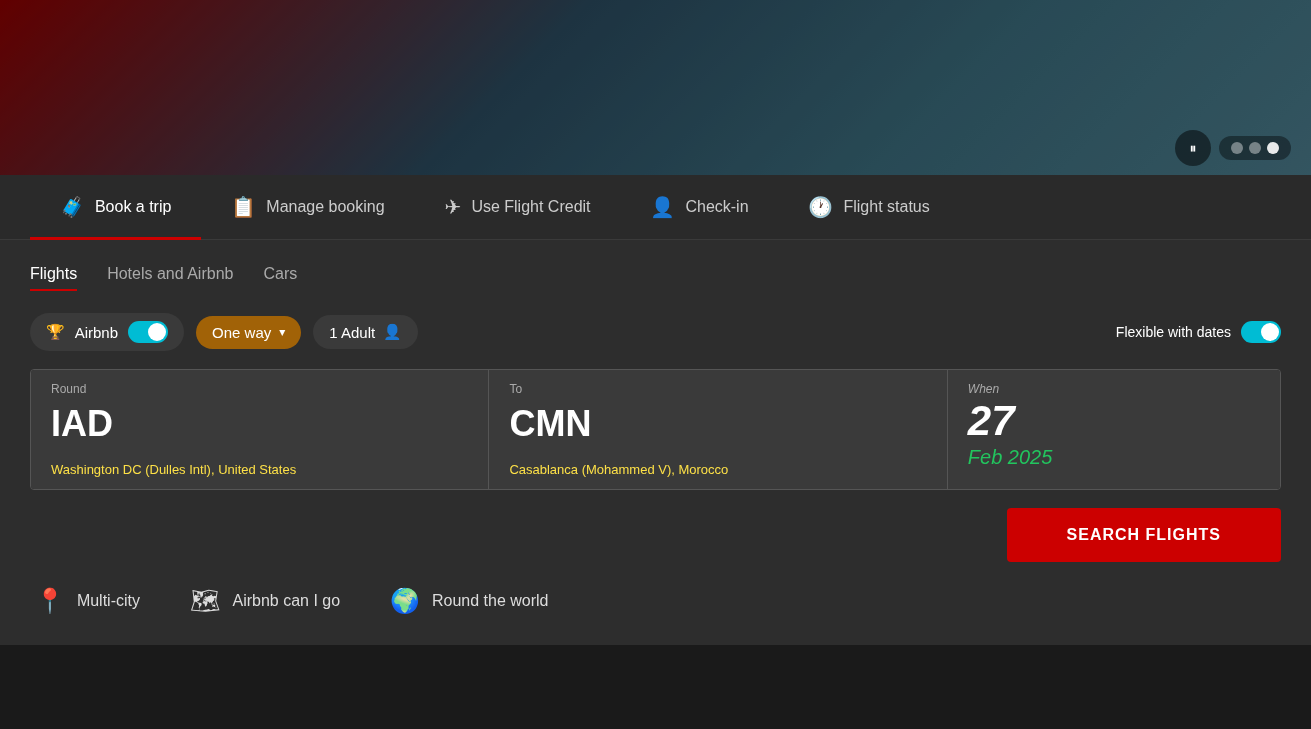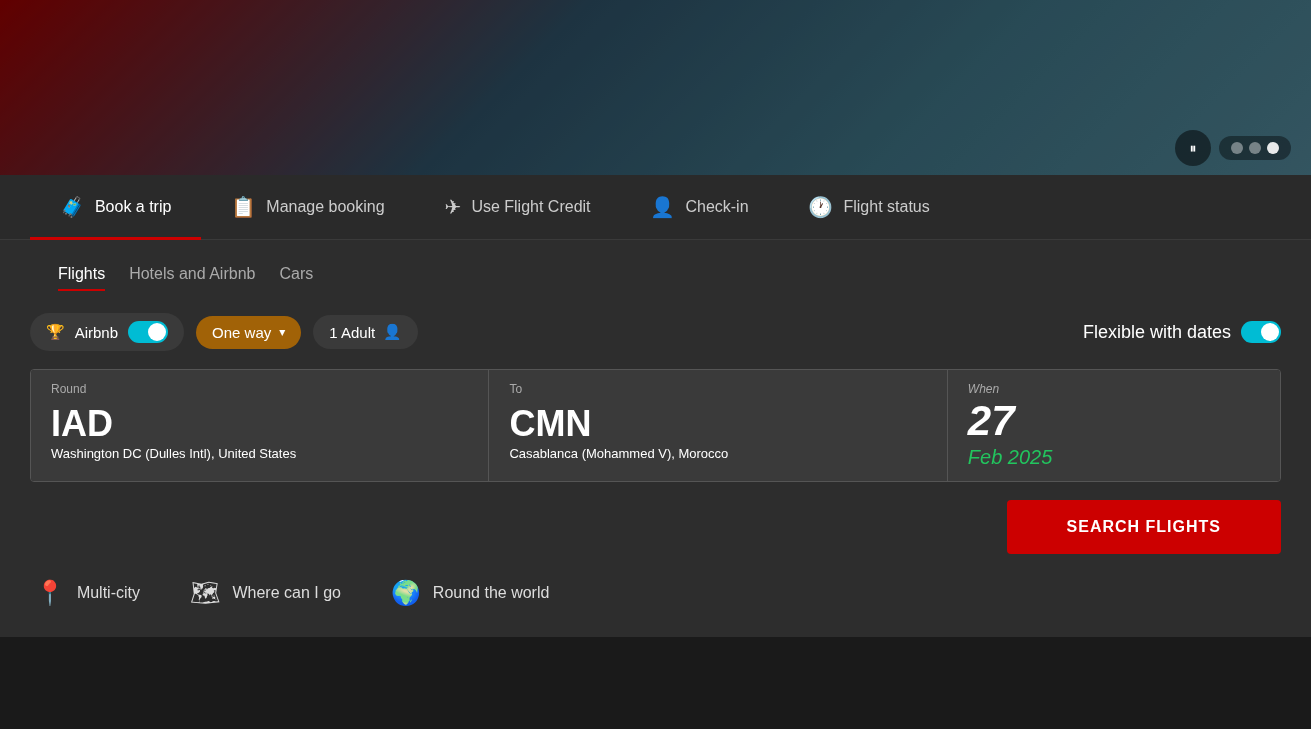--- a/index.html
+++ b/index.html
@@ -118,23 +118,22 @@
 
     
     .content-area {
       background: #2d2d2d;
       padding: 25px 30px 30px;
     }
 
     
     .sub-tabs {
       display: flex;
-      gap: 24px;
+      gap: 30px;
       margin-bottom: 22px;
-      margin-left: 28px;
     }
 
     .sub-tab {
       font-size: 16px;
       color: #aaa;
       cursor: pointer;
       padding-bottom: 6px;
     }
 
     .sub-tab.active {
@@ -203,21 +202,21 @@
       cursor: pointer;
     }
 
     .spacer { flex: 1; }
 
     .flexible-dates {
       display: flex;
       align-items: center;
       gap: 10px;
       color: white;
-      font-size: 18px;
+      font-size: 14px;
     }
 
     
     .search-fields {
       display: flex;
       border: 1px solid #555;
       border-radius: 4px;
       overflow: hidden;
       margin-bottom: 18px;
     }
@@ -246,22 +245,22 @@
     .field-code {
       font-size: 36px;
       font-weight: bold;
       color: white;
       line-height: 1;
       margin-top: 10px;
     }
 
     .field-name {
       font-size: 13px;
-      color: #ffffff;
-      margin-top: 4px;
+      color: #fde047;
+      margin-top: 20px;
     }
 
     .field-date {
       font-size: 42px;
       font-weight: bold;
       color: white;
       line-height: 1;
     }
 
     .field-month {
@@ -415,21 +414,21 @@
       <button class="search-btn">SEARCH FLIGHTS</button>
     </div>
 
     <div class="bottom-links">
       <div class="bottom-link">
         <span style="font-size:24px;">📍</span>
         <span>Multi-city</span>
       </div>
       <div class="bottom-link">
         <span style="font-size:24px;">🗺</span>
-        <span>Where can I go</span>
+        <span>Airbnb can I go</span>
       </div>
       <div class="bottom-link">
         <span style="font-size:24px;">🌍</span>
         <span>Round the world</span>
       </div>
     </div>
 
   </div>
 </div>
 

